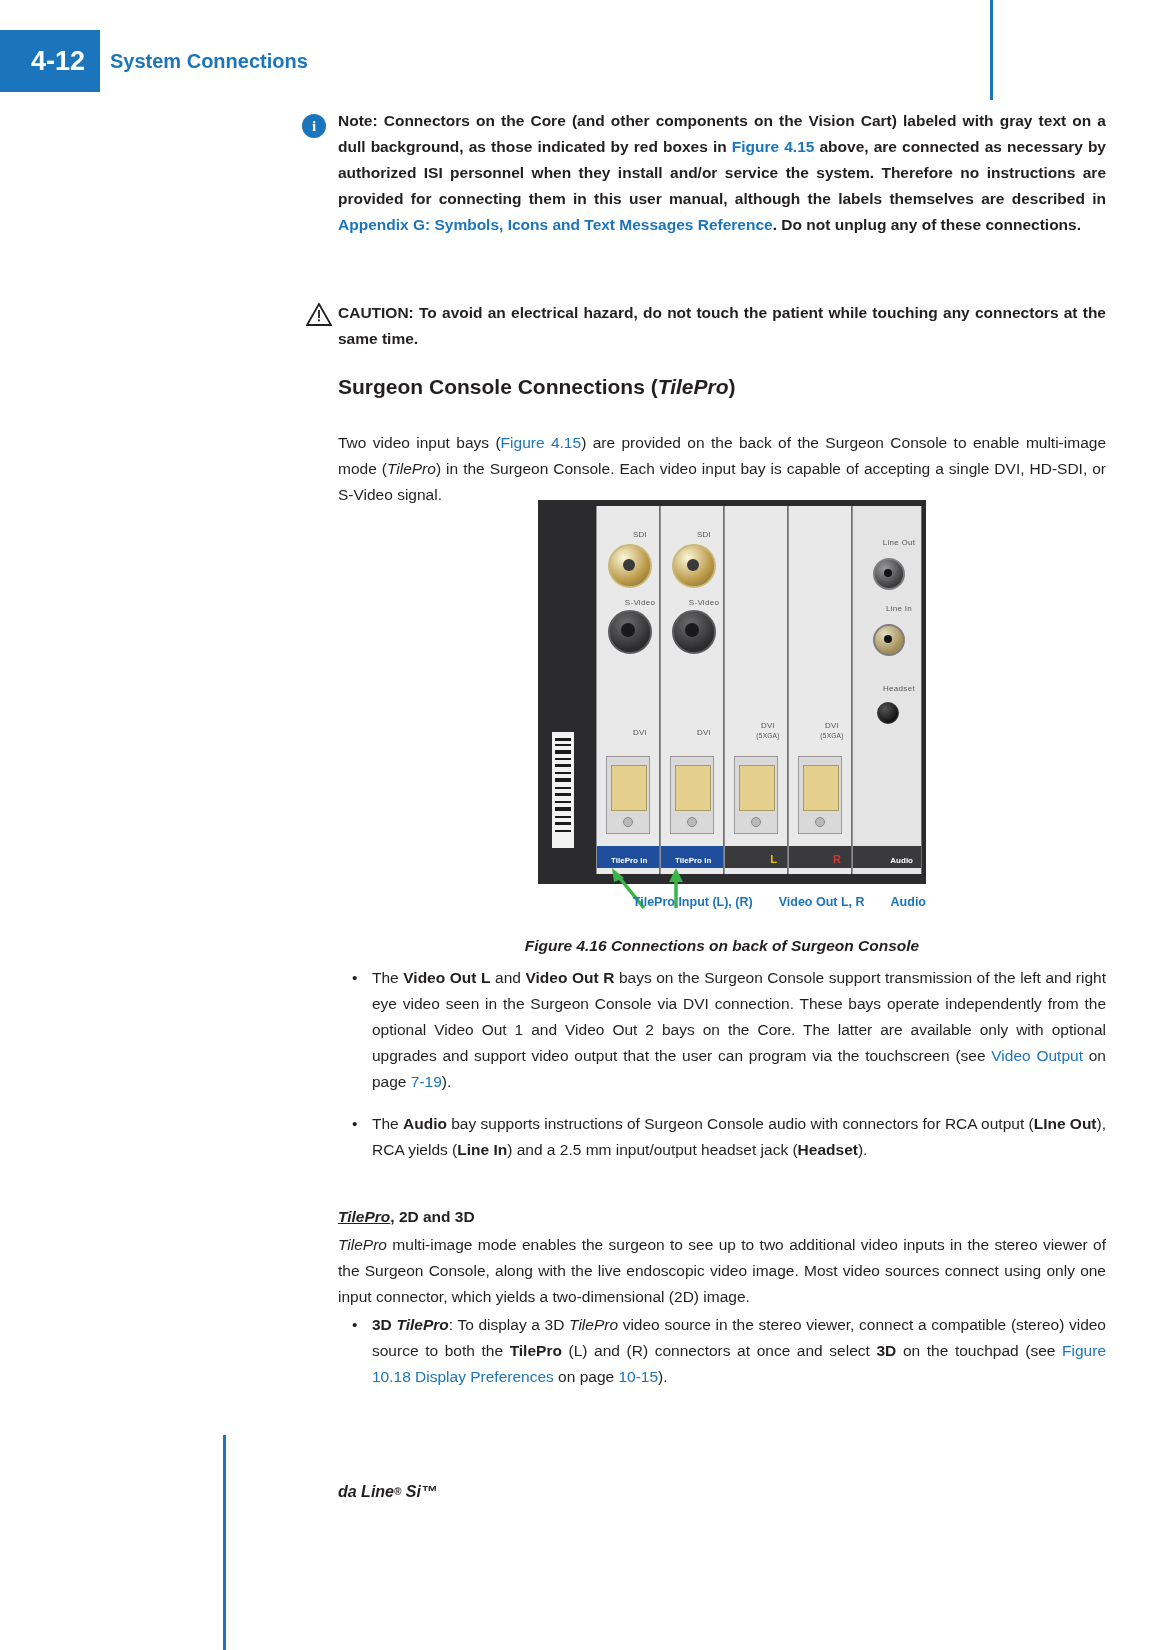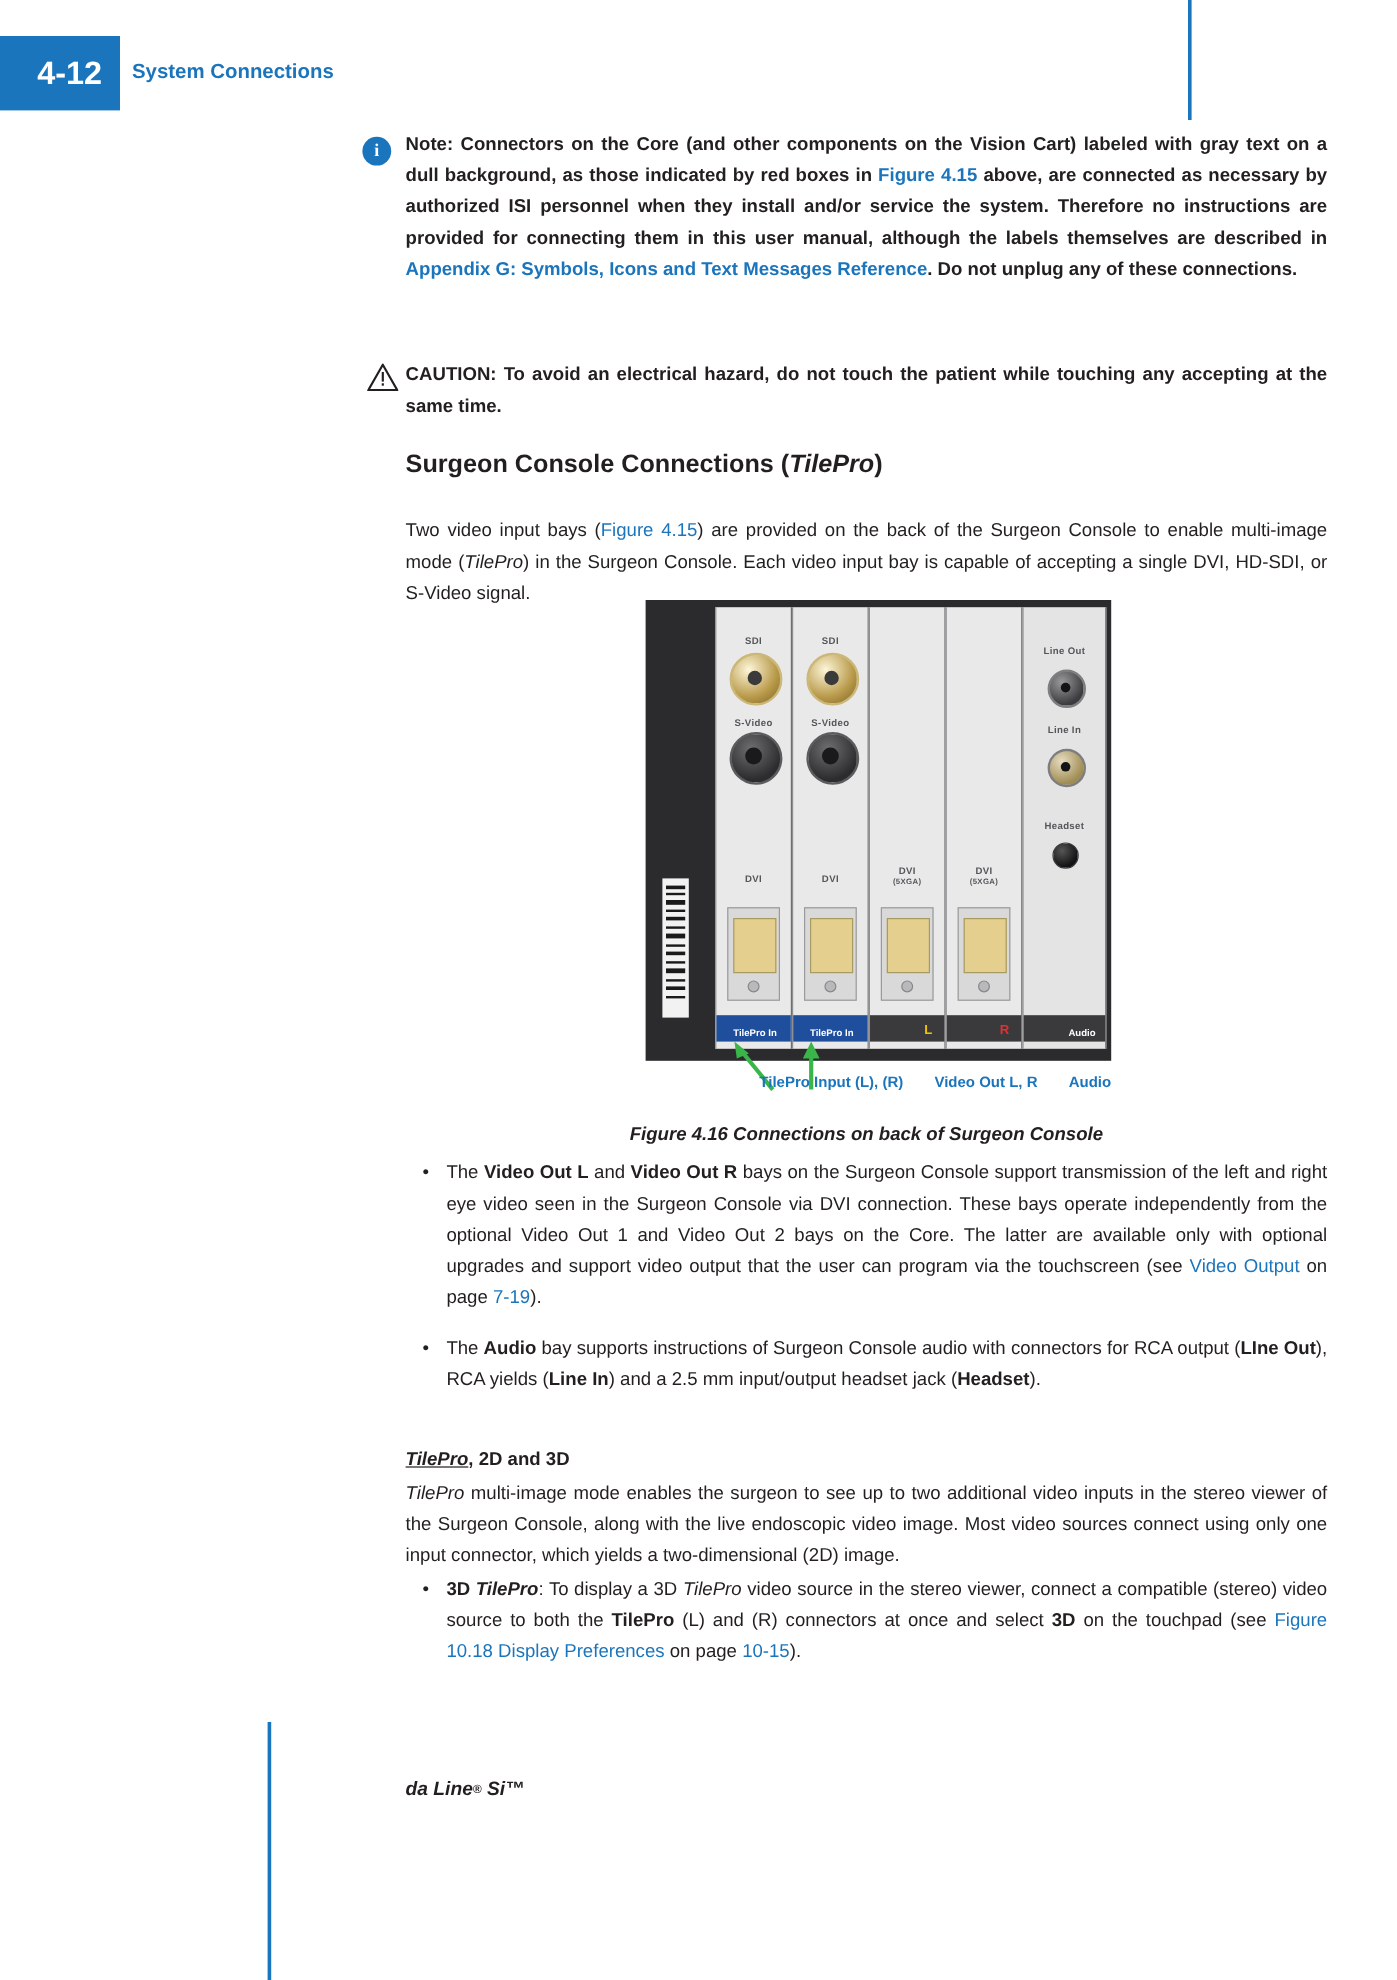--- a/index.html
+++ b/index.html
@@ -18,21 +18,21 @@
   .header-tab{
     position:absolute;left:0;top:30px;width:100px;height:62px;background:#1b75bc;
   }
   .header-num{
     position:absolute;left:0;top:30px;width:116px;height:62px;
     color:#ffffff;font-weight:bold;font-size:27px;
     display:flex;align-items:center;justify-content:center;letter-spacing:0px;
   }
   .header-title{
     position:absolute;left:110px;top:50px;
-    color:#1b75bc;font-weight:bold;font-size:17px;
+    color:#1b75bc;font-weight:bold;font-size:20px;
   }
   .footer{
     position:absolute;left:338px;top:1483px;
     font-style:italic;font-weight:bold;font-size:16px;color:#231f20;
   }
   .footer .reg{font-size:10px;vertical-align:2px;}
 
   .note-block{position:absolute;left:338px;top:108px;width:768px;}
   .note-text{
     font-weight:bold;font-size:15.5px;line-height:26px;text-align:justify;
@@ -69,22 +69,22 @@
   .figure-wrap{position:absolute;left:538px;top:500px;width:388px;height:384px;}
   .panel-photo{
     position:absolute;left:0;top:0;width:388px;height:384px;background:#2b2b2d;
     overflow:hidden;
   }
   .bay{
     position:absolute;top:6px;height:368px;background:#e9e9ea;
     border-left:1px solid #8f9092;border-right:1px solid #6e6f71;
   }
   .bay .lbl{
-    position:absolute;left:0;width:100%;text-align:center;
-    font-size:8px;color:#55565a;font-weight:bold;letter-spacing:.3px;
+    position:absolute;left:12px;width:100%;text-align:center;
+    font-size:8px;color:#55565a;font-weight:normal;letter-spacing:.3px;
   }
   .bnc{
     position:absolute;width:40px;height:40px;border-radius:50%;
     background:radial-gradient(circle at 35% 30%,#fdf6d9,#b99a4a 60%,#7e6426);
     border:2px solid #cbb878;
   }
   .bnc:after{
     content:"";position:absolute;left:13px;top:13px;width:12px;height:12px;border-radius:50%;
     background:#3a3a3a;
   }
@@ -180,21 +180,21 @@
     <span>Note:</span><span> Connectors on the Core (and other components on the Vision Cart) labeled with gray text on a dull background, as those indicated by red boxes in </span><span class="blue">Figure 4.15</span><span> above, are connected as necessary by authorized ISI personnel when they install and/or service the system. Therefore no instructions are provided for connecting them in this user manual, although the labels themselves are described in </span><span class="blue">Appendix G: Symbols, Icons and Text Messages Reference</span><span>. Do not unplug any of these connections.</span>
   </div>
 </div>
 
 <svg class="caution-icon" viewBox="0 0 26 23">
   <polygon points="13,1 25,22 1,22" fill="none" stroke="#231f20" stroke-width="1.8"></polygon>
   <rect x="12.1" y="7" width="1.8" height="8" fill="#231f20"></rect>
   <rect x="12.1" y="16.4" width="1.8" height="2" fill="#231f20"></rect>
 </svg>
 <div class="caution-block">
-  <div class="caution-text">CAUTION: To avoid an electrical hazard, do not touch the patient while touching any accepting at the same time.</div>
+  <div class="caution-text">CAUTION: To avoid an electrical hazard, do not touch the patient while touching any connectors at the same time.</div>
 </div>
 
 <div class="h2">
   <span>Surgeon Console Connections (</span><i>TilePro</i><span>)</span>
 </div>
 
 <div class="intro">
   <span>Two video input bays (</span><span class="bluelink">Figure 4.15</span><span>) are provided on the back of the Surgeon Console to enable multi-image mode (</span><i>TilePro</i><span>) in the Surgeon Console. Each video input bay is capable of accepting a single DVI, HD-SDI, or S-Video signal.</span>
 </div>
 

